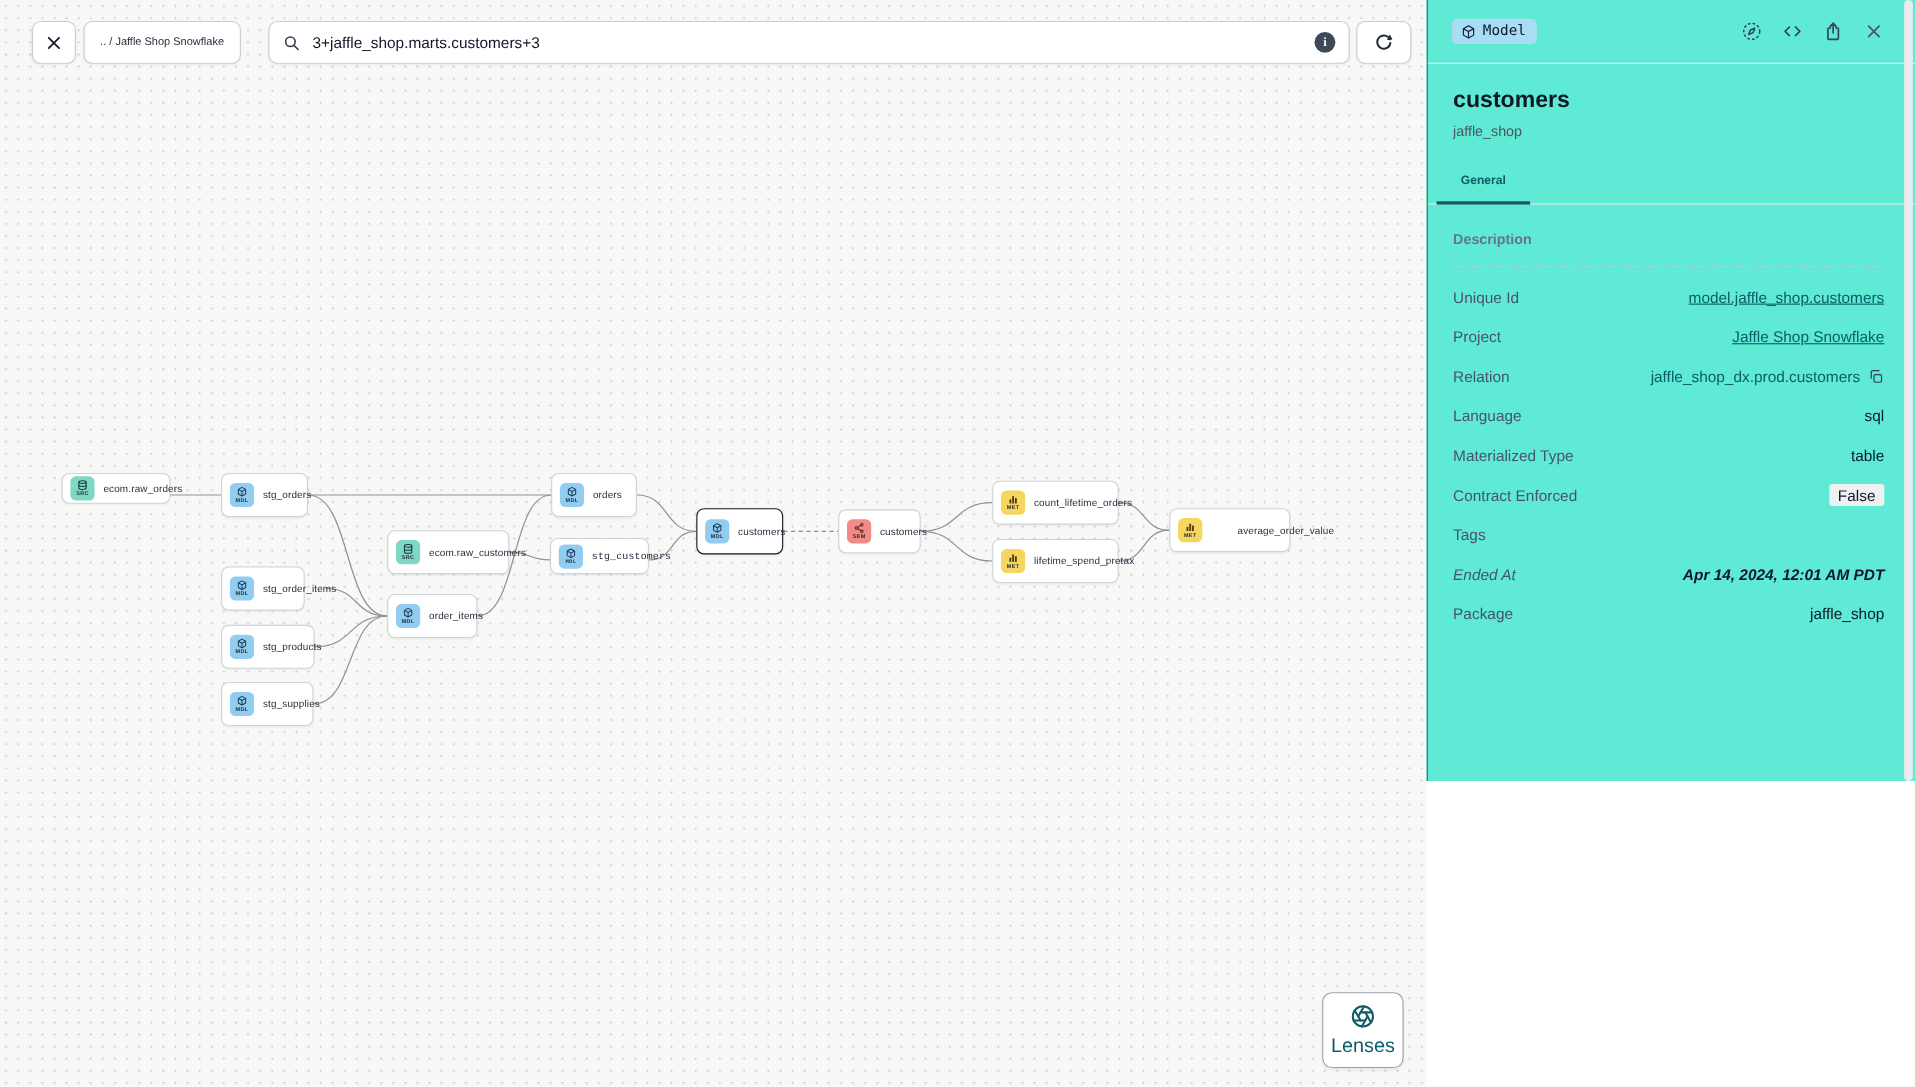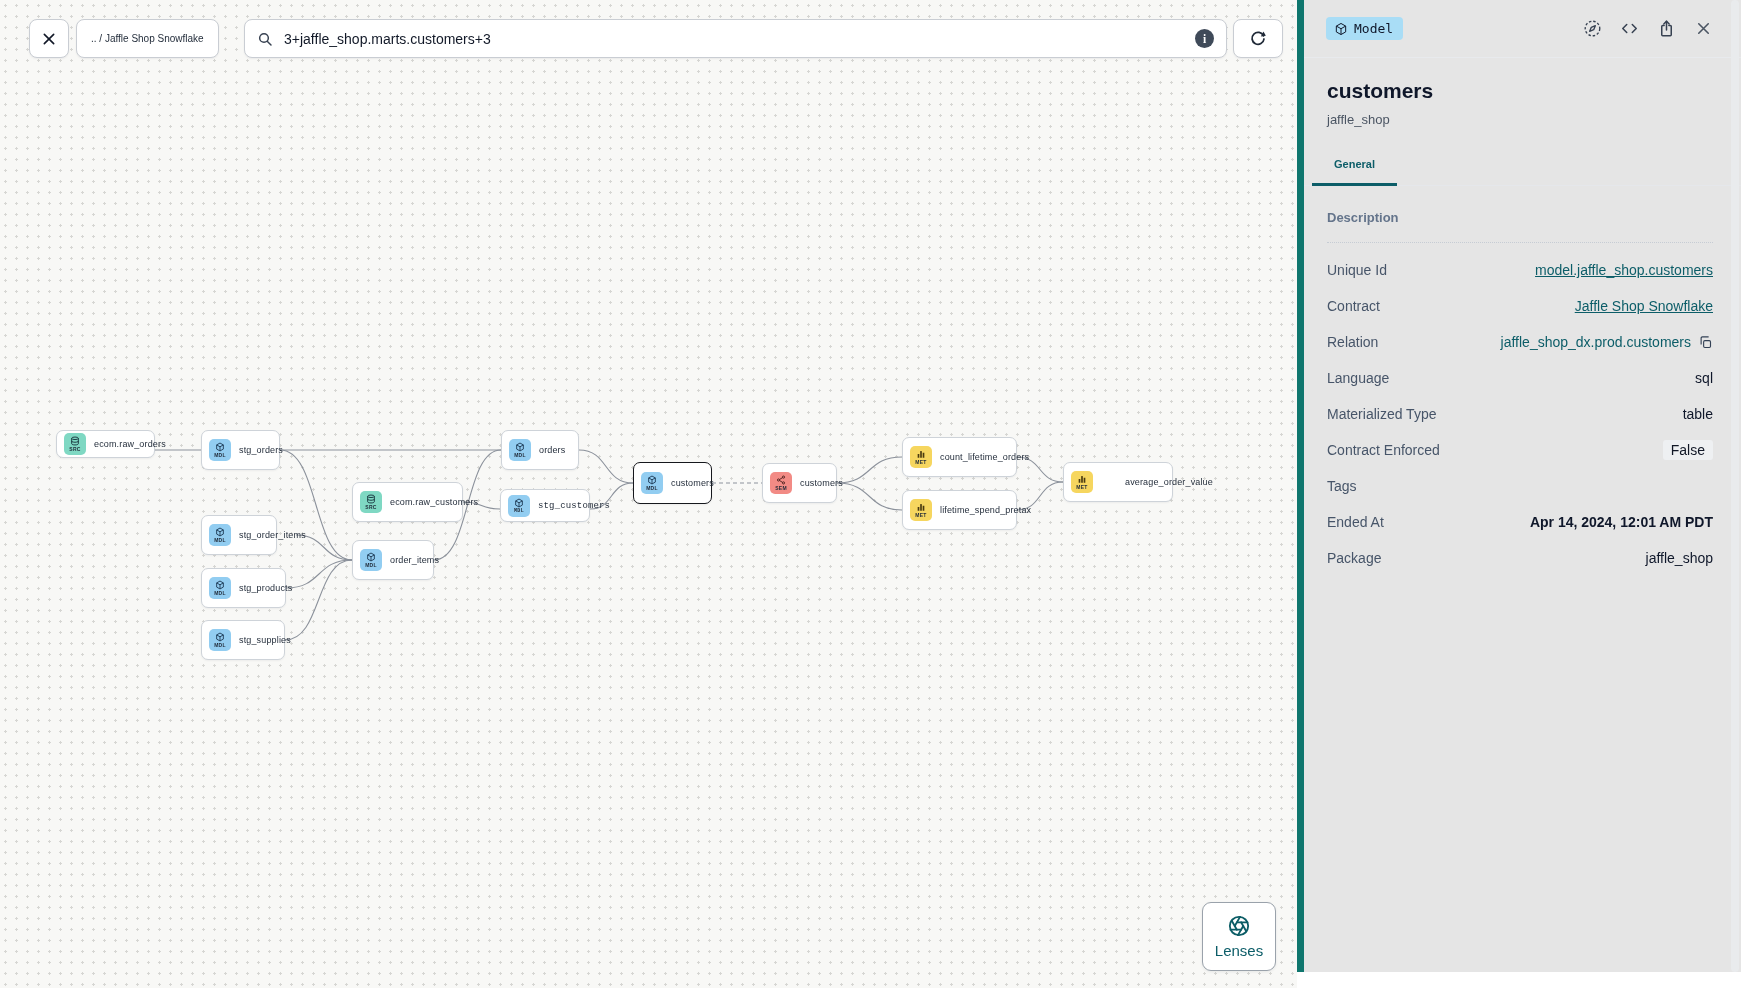--- a/index.html
+++ b/index.html
@@ -39,25 +39,25 @@
              align-items:center;justify-content:center;flex:0 0 auto;}
   .node-icon svg{width:10px;height:10px;display:block;}
   .node-tag{font-size:5px;font-weight:700;color:#1f2937;letter-spacing:.3px;line-height:6px;}
   .node-label{font-size:9px;color:#1f2937;letter-spacing:.15px;white-space:nowrap;}
 
   
   .lenses{position:absolute;left:1202px;top:902px;width:72px;height:67px;background:#fff;
           border:1px solid #9aa2ab;border-radius:9px;display:flex;flex-direction:column;
           align-items:center;justify-content:center;gap:5px;cursor:pointer;
           box-shadow:0 1px 3px rgba(16,24,40,.08);}
-  .lenses .txt{color:#0c5d68;font-size:15px;}
-
-  
-  .panel{position:absolute;left:1297px;top:0;width:444px;height:972px;background:#e5e5e5;
-         border-left:7px solid #0f766e;box-sizing:border-box;}
+  .lenses .txt{color:#0c5d68;font-size:18px;}
+
+  
+  .panel{position:absolute;left:1297px;top:0;width:444px;height:710px;background:#5eead4;
+         border-left:1px solid #0f766e;box-sizing:border-box;}
   .panel-header{height:57px;border-bottom:1px solid #e8eaed;display:flex;align-items:center;
                 justify-content:space-between;padding:0 28px 0 22px;}
   .type-badge{background:#a9ddf6;border-radius:4px;padding:4px 10px 4px 8px;display:flex;
               align-items:center;gap:6px;font-family:"DejaVu Sans Mono",monospace;
               font-size:13px;color:#0f172a;}
   .hdr-icons{display:flex;align-items:center;gap:17px;}
   .hdr-icons .ic{width:20px;height:20px;cursor:pointer;display:flex;align-items:center;justify-content:center;}
   .hdr-icons svg{width:19px;height:19px;}
 
   .title-block{padding:21px 23px 0;}
@@ -68,21 +68,21 @@
   .tab{display:inline-block;padding:0 22px 13px;color:#0c5d68;font-weight:700;font-size:11px;
        border-bottom:3px solid #0c5d68;margin-bottom:-1px;cursor:pointer;text-align:center;}
 
   .panel-body{padding:24px 28px 0 23px;}
   .desc-label{font-size:13px;font-weight:700;color:#64748b;margin-bottom:15px;}
   .desc{font-size:13.5px;line-height:24px;color:#111827;margin:0;}
   .dotted-sep{border:none;border-top:1px dotted #c6ccd4;margin:17px 0 16px;}
 
   .field-row{display:flex;justify-content:space-between;align-items:center;min-height:22px;
              margin-bottom:14px;font-size:14px;}
-  .field-row.gapped{margin-top:12px;}
+  .field-row.gapped{margin-top:12px;font-style:italic;}
   .f-label{color:#475569;}
   .f-val{color:#0f172a;text-align:right;}
   .f-val.semibold{font-weight:600;}
   a.f-link{color:#0c5d68;text-decoration:underline;cursor:pointer;}
   .f-copywrap{display:flex;align-items:center;gap:7px;color:#0c5d68;}
   .f-copywrap svg{width:15px;height:15px;cursor:pointer;}
   .badge-gray{background:#eef0f2;border-radius:3px;padding:2px 8px;color:#111827;}
   .badge-green{background:#d7f5de;border:1px solid #b5e7c5;border-radius:999px;
                padding:5px 16px;color:#166534;font-size:14px;}
   .panel-scrollbar{position:absolute;right:2px;top:0;bottom:0;width:8px;background:#e9ebed;
@@ -344,21 +344,21 @@
 
   <div class="panel-body">
     <div class="desc-label">Description</div>
     <hr class="dotted-sep">
     <div id="fields">
         <div class="field-row">
           <span class="f-label">Unique Id</span>
           <a class="f-link">model.jaffle_shop.customers</a>
         </div>
         <div class="field-row">
-          <span class="f-label">Contract</span>
+          <span class="f-label">Project</span>
           <a class="f-link">Jaffle Shop Snowflake</a>
         </div>
         <div class="field-row">
           <span class="f-label">Relation</span>
           <span class="f-copywrap">
             <span>jaffle_shop_dx.prod.customers</span>
             <svg viewBox="0 0 24 24" fill="none" stroke="#334155" stroke-width="1.8" stroke-linejoin="round">
               <rect x="9" y="9" width="11" height="11" rx="2"></rect>
               <path d="M5 15V5a2 2 0 0 1 2-2h10"></path>
             </svg>

